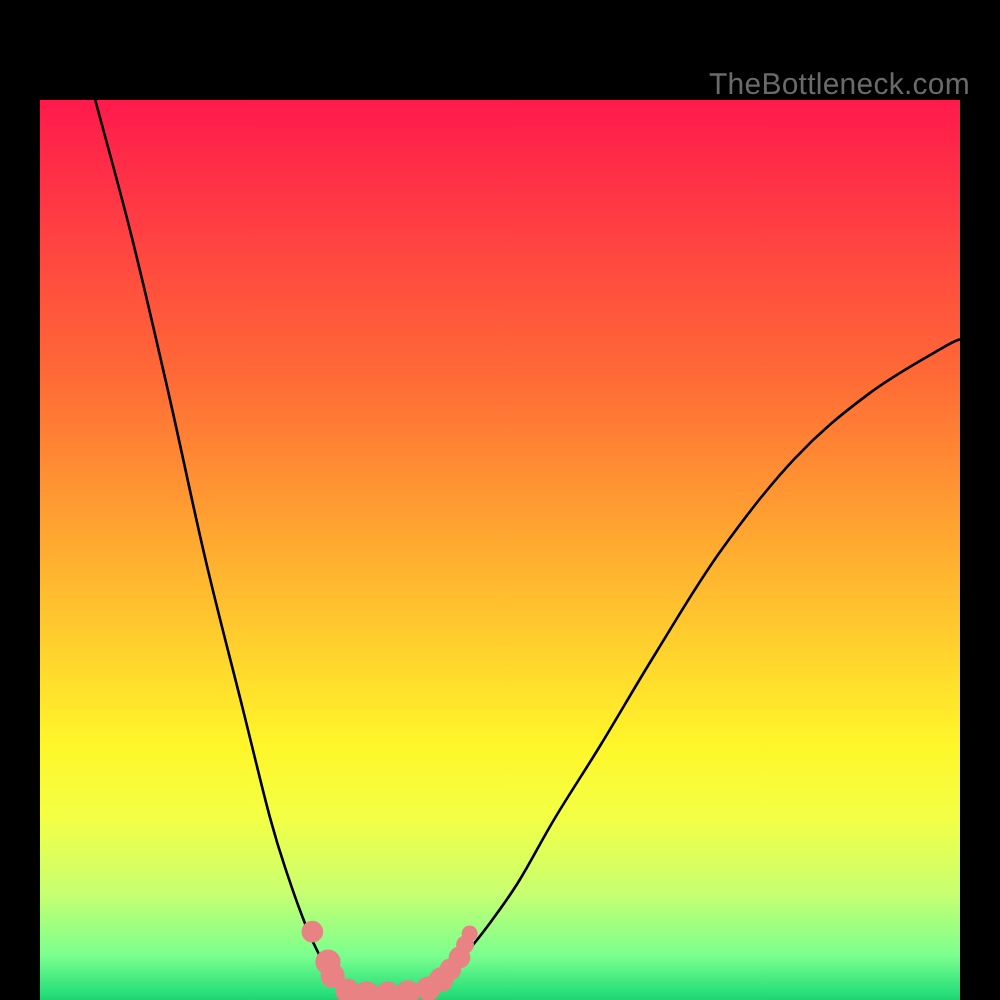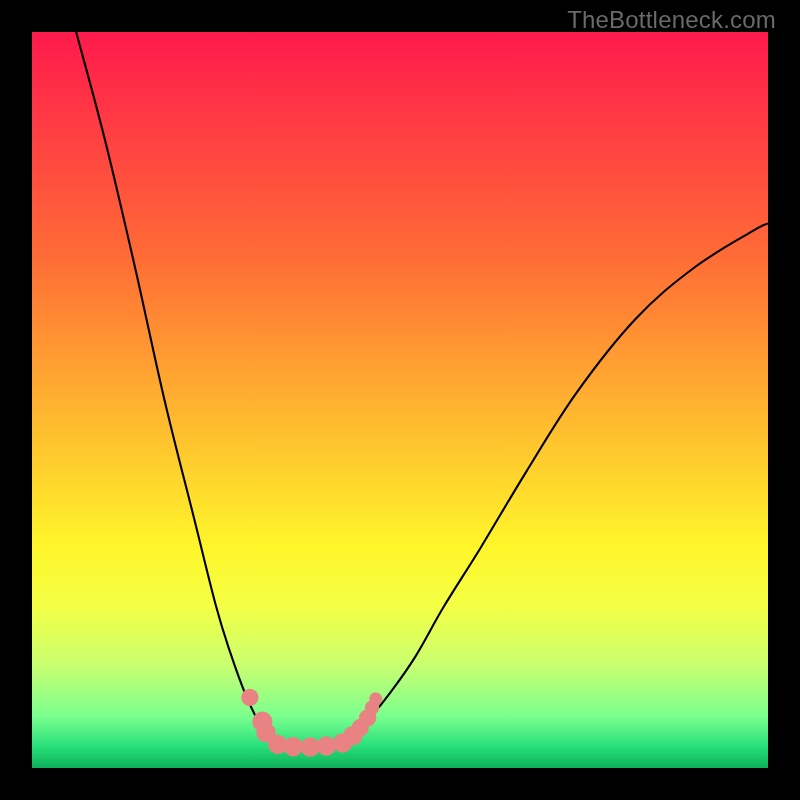--- a/index.html
+++ b/index.html
@@ -8,20 +8,21 @@
     width: 800px;
     height: 800px;
     background: #000;
     overflow: hidden;
     font-family: Arial, Helvetica, sans-serif;
   }
   .frame {
     position: absolute;
     inset: 0;
     background: #000;
+    margin-top: 48px;
   }
   .plot-area {
     position: absolute;
     left: 32px;
     top: 32px;
     width: 736px;
     height: 736px;
     overflow: hidden;
   }
   .watermark {

